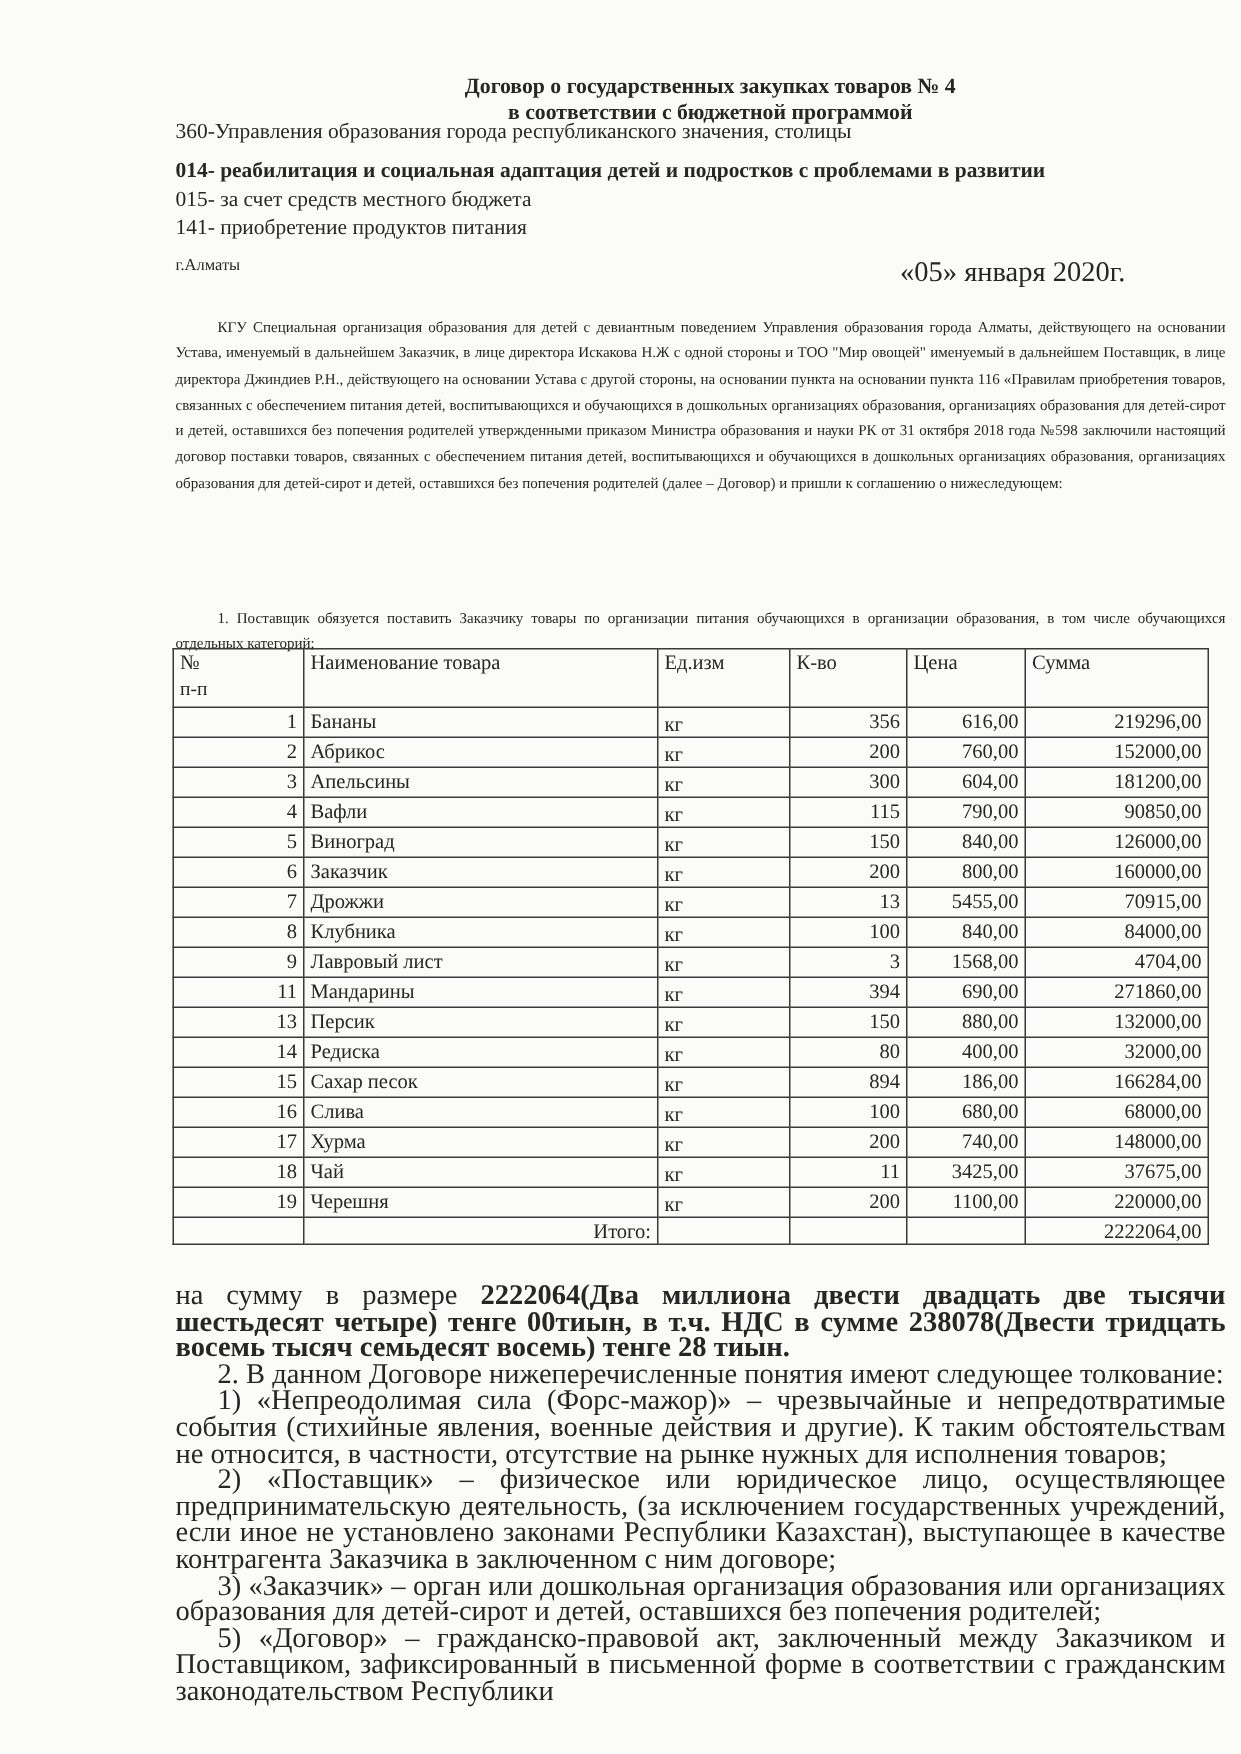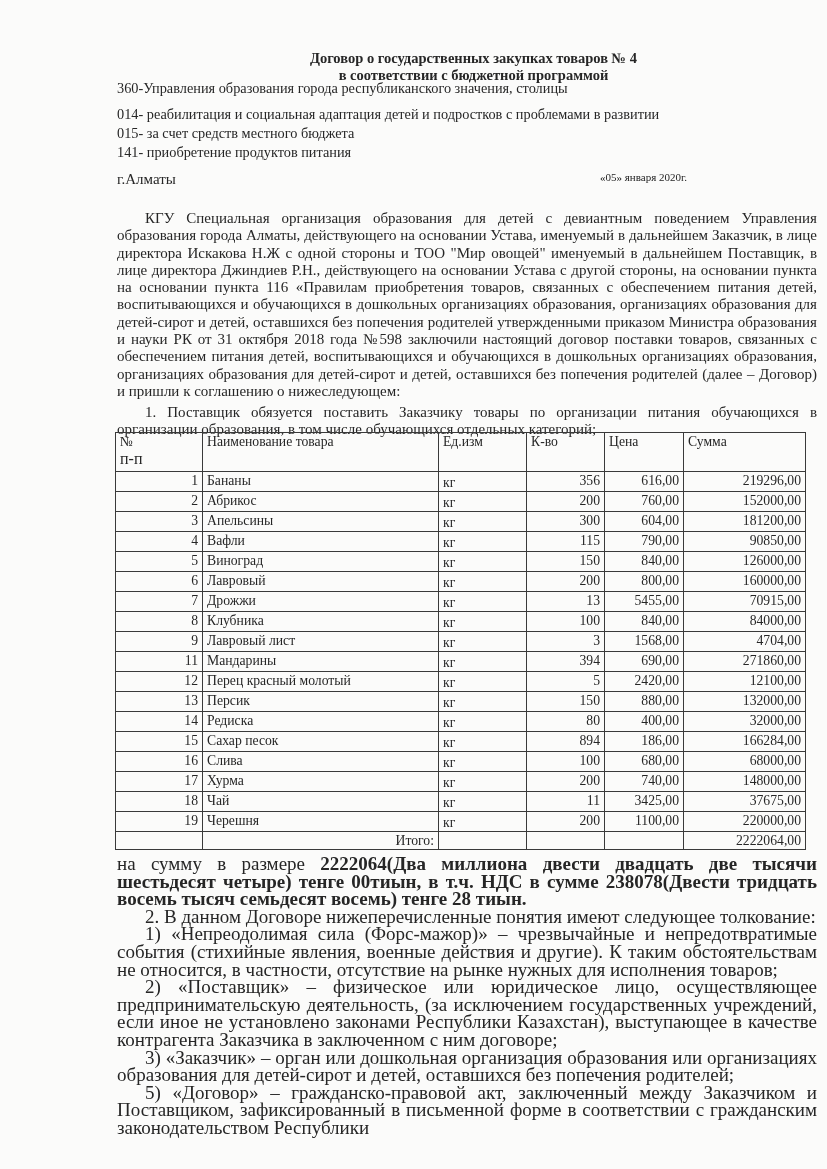--- a/index.html
+++ b/index.html
@@ -8,24 +8,24 @@
       font-family: "Liberation Serif", serif; color: #262626; position: relative;
     }
     .page { position: absolute; left: 0; top: 0; width: 827px; height: 1169px; }
     .title {
       position: absolute; left: 0; width: 827px; text-align: center;
       font-weight: bold; font-size: 14.5px; line-height: 17px;
     }
     .title.t1 { top: 50px; left: 60px; }
     .title.t2 { top: 67px; left: 60px; }
     .line { position: absolute; left: 117px; font-size: 14.3px; line-height: 19px; white-space: nowrap; }
-    .city { position: absolute; left: 117px; top: 171px; font-size: 15px; }
-    .date { position: absolute; left: 600px; top: 171px; font-size: 11px; }
+    .city { position: absolute; left: 117px; top: 171px; font-size: 11px; }
+    .date { position: absolute; left: 600px; top: 171px; font-size: 19px; }
     .para {
-      position: absolute; left: 117px; width: 700px; font-size: 15px; line-height: 17.3px;
+      position: absolute; left: 117px; width: 700px; font-size: 10px; line-height: 17.3px;
       text-align: justify;
     }
     .indent { text-indent: 28px; }
     table.goods {
       position: absolute; left: 115px; top: 432px; border-collapse: collapse;
       font-size: 13.7px; table-layout: fixed;
     }
     table.goods td, table.goods th {
       border: 1px solid #3a3a3a; padding: 0 4px; height: 17px; line-height: 17px;
       font-weight: normal; vertical-align: top; white-space: nowrap; overflow: hidden;
@@ -40,21 +40,21 @@
   </style>
 </head>
 <body>
 
 <div class="page">
 
   <div class="title t1">Договор о государственных закупках товаров № 4</div>
   <div class="title t2">в соответствии с бюджетной программой</div>
 
   <div class="line" style="top:79px;text-align:center;">360-Управления образования города республиканского значения, столицы</div>
-  <div class="line" style="top:105px;">014- реабилитация и социальная адаптация детей и подростков с проблемами в развитии</div>
+  <div class="line" style="top:105px;font-weight:bold;">014- реабилитация и социальная адаптация детей и подростков с проблемами в развитии</div>
   <div class="line" style="top:124px;">015- за счет средств местного бюджета</div>
   <div class="line" style="top:143px;">141- приобретение продуктов питания</div>
 
   <div class="city">г.Алматы</div>
   <div class="date">«05» января  2020г.</div>
 
   <div class="para indent" style="top:210px;">КГУ Специальная организация образования для детей с девиантным поведением Управления образования города Алматы, действующего на основании Устава, именуемый в дальнейшем Заказчик, в лице директора Искакова Н.Ж с одной стороны и ТОО  "Мир овощей" именуемый в дальнейшем Поставщик, в лице директора Джиндиев Р.Н., действующего на основании Устава с другой стороны, на основании пункта на основании пункта 116 «Правилам приобретения товаров, связанных с обеспечением питания детей, воспитывающихся и обучающихся в дошкольных организациях образования, организациях образования для детей-сирот и детей, оставшихся без попечения родителей утвержденными приказом Министра образования и науки РК от 31 октября 2018 года №598 заключили настоящий договор поставки товаров, связанных с обеспечением питания детей, воспитывающихся и обучающихся в дошкольных организациях образования, организациях образования для детей-сирот и детей, оставшихся без попечения родителей (далее – Договор) и пришли к соглашению о нижеследующем:</div>
   <div class="para indent" style="top:404px;">1. Поставщик обязуется поставить Заказчику товары по организации питания обучающихся в организации образования, в том числе обучающихся отдельных категорий;</div>
 
   <table class="goods">
@@ -63,21 +63,21 @@
         <col style="width:236px">
         <col style="width:88px">
       <col style="width:78px">
         <col style="width:79px">
         <col style="width:122px">
     </colgroup>
     <tbody id="goods-body">
       <tr class="head">
         <th>
           <span>№</span><br>
-          <span style="font-size:16px;margin-top:40px;">п-п</span>
+          <span style="font-size:13px;margin-top:40px;">п-п</span>
         </th>
         <th>Наименование товара</th>
         <th>Ед.изм</th>
         <th>К-во</th>
         <th>Цена</th>
         <th>Сумма</th>
       </tr>
     <tr>
           <td class="num">1</td>
           <td>Бананы</td>
@@ -113,21 +113,21 @@
         <tr>
           <td class="num">5</td>
           <td>Виноград</td>
           <td class="unit">кг</td>
           <td class="num">150</td>
           <td class="num">840,00</td>
           <td class="num">126000,00</td>
         </tr>
         <tr>
           <td class="num">6</td>
-          <td>Лавровый</td>
+          <td>Заказчик</td>
           <td class="unit">кг</td>
           <td class="num">200</td>
           <td class="num">800,00</td>
           <td class="num">160000,00</td>
         </tr>
         <tr>
           <td class="num">7</td>
           <td>Дрожжи</td>
           <td class="unit">кг</td>
           <td class="num">13</td>
@@ -150,28 +150,20 @@
           <td class="num">1568,00</td>
           <td class="num">4704,00</td>
         </tr>
         <tr>
           <td class="num">11</td>
           <td>Мандарины</td>
           <td class="unit">кг</td>
           <td class="num">394</td>
           <td class="num">690,00</td>
           <td class="num">271860,00</td>
-        </tr>
-        <tr>
-          <td class="num">12</td>
-          <td>Перец красный молотый</td>
-          <td class="unit">кг</td>
-          <td class="num">5</td>
-          <td class="num">2420,00</td>
-          <td class="num">12100,00</td>
         </tr>
         <tr>
           <td class="num">13</td>
           <td>Персик</td>
           <td class="unit">кг</td>
           <td class="num">150</td>
           <td class="num">880,00</td>
           <td class="num">132000,00</td>
         </tr>
         <tr>

